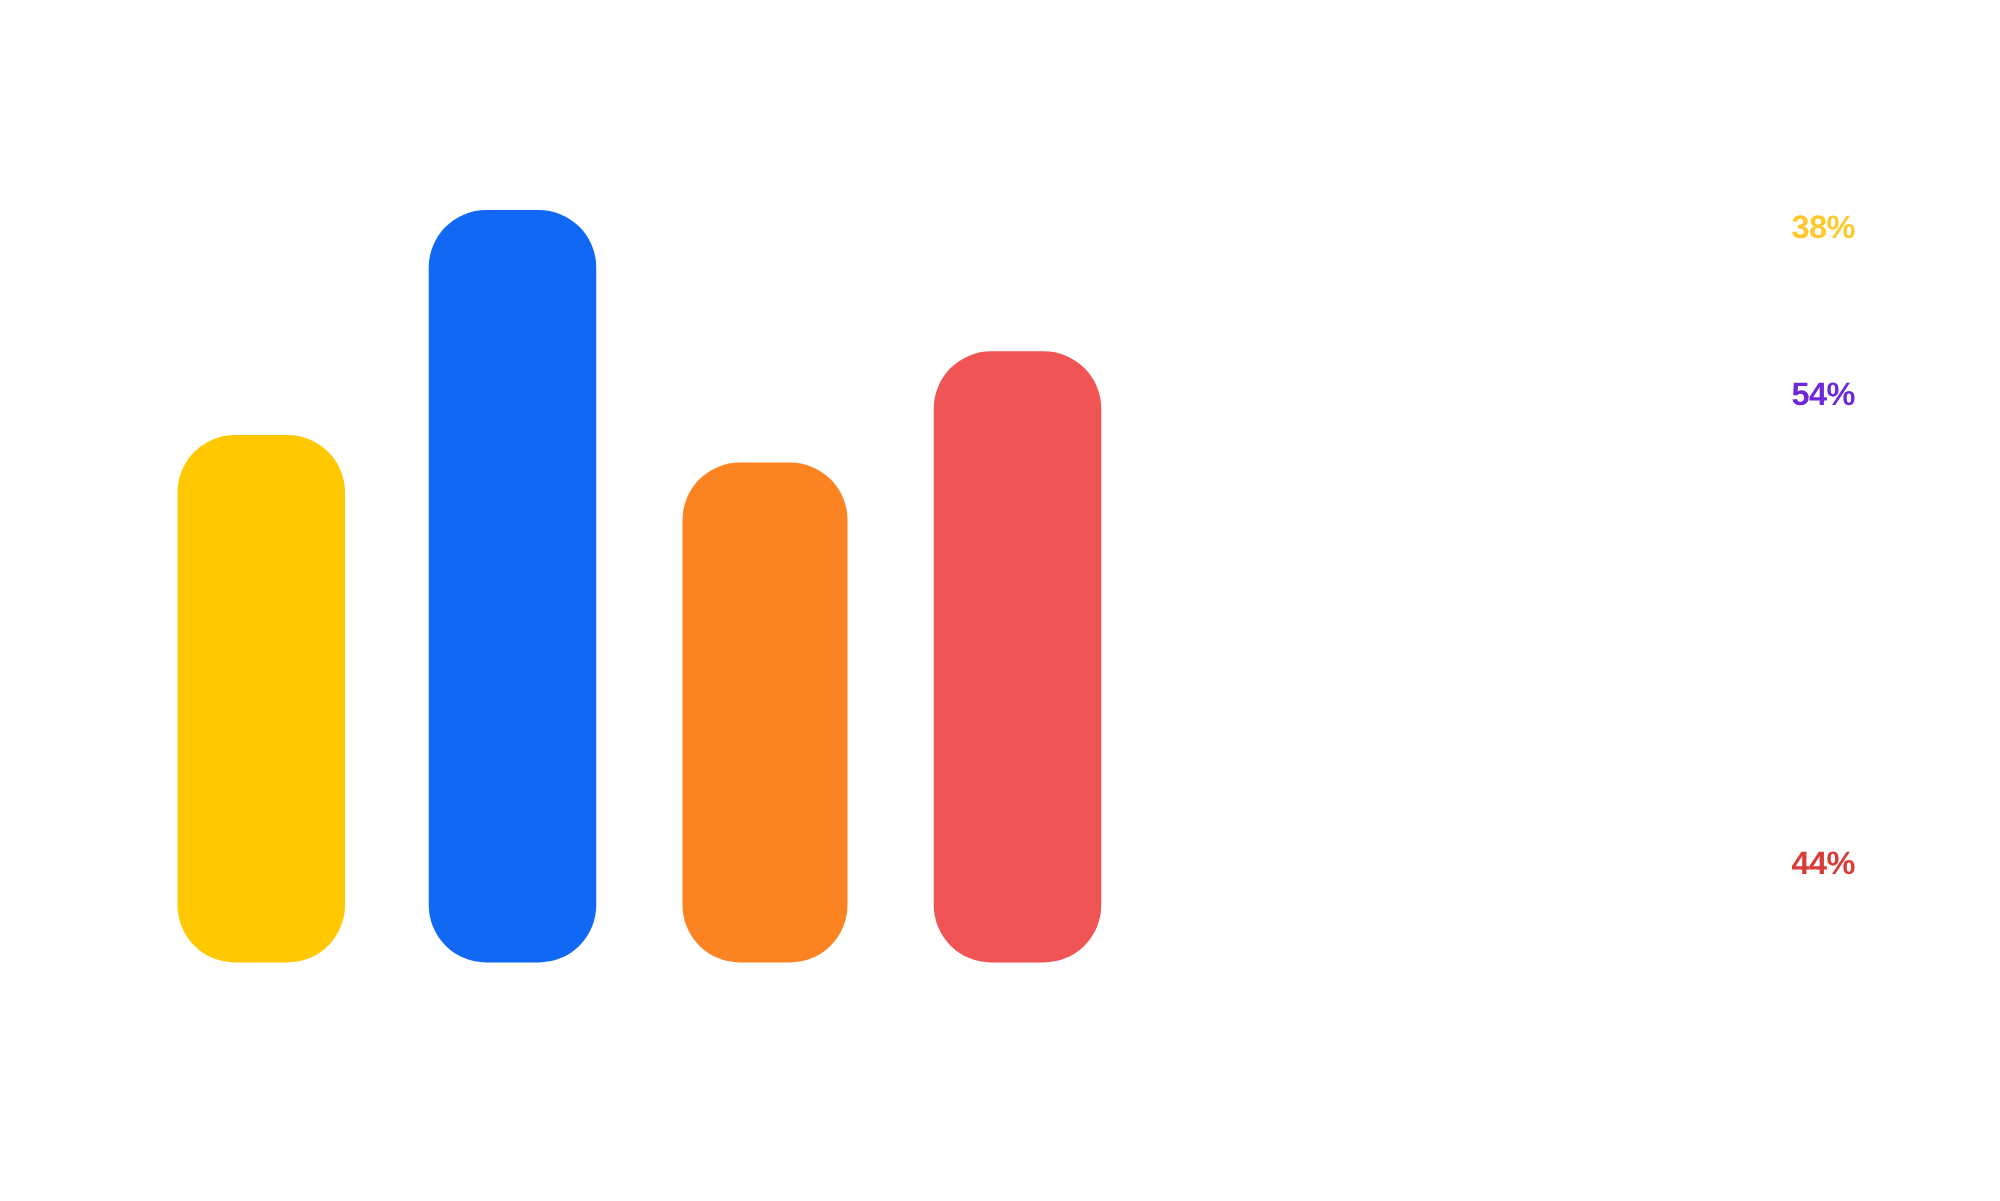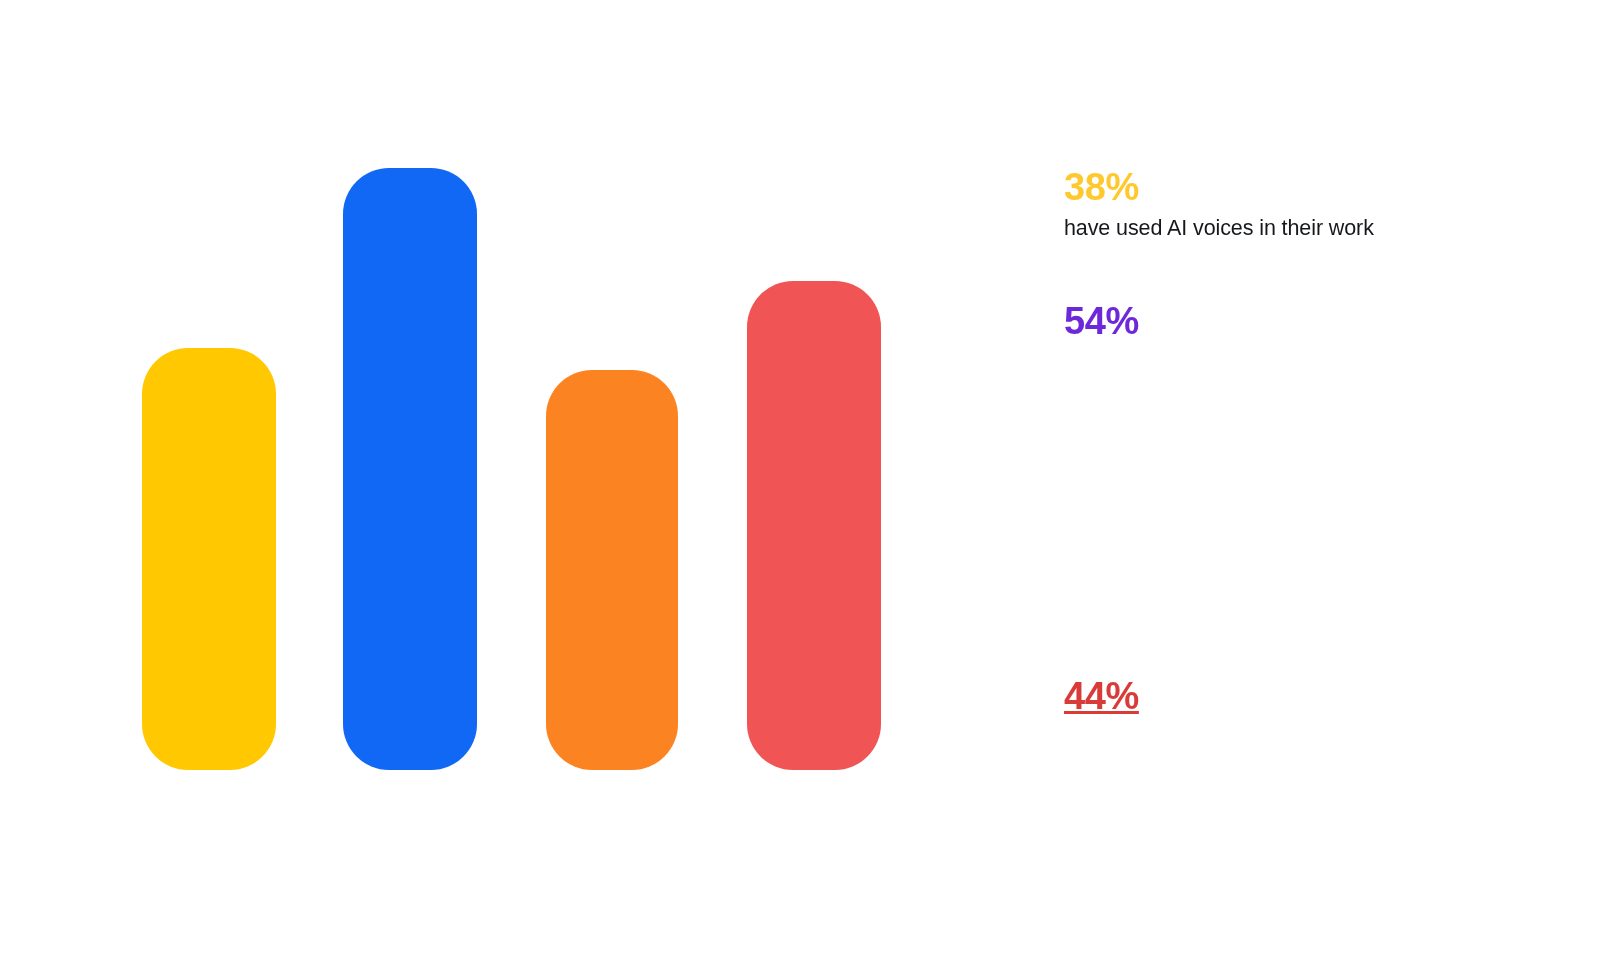--- a/index.html
+++ b/index.html
@@ -47,26 +47,27 @@
     height: 961px;
   }
 
   .stat-item {
     position: absolute;
     left: 0;
     width: 420px;
   }
 
   .stat-value {
-    font-size: 38px;
+    font-size: 26px;
     font-weight: bold;
     line-height: 1.0;
     letter-spacing: -0.4px;
     margin: 0 0 9px 0;
     white-space: nowrap;
+    text-align: right;
   }
 
   .stat-desc {
     font-size: 21.5px;
     font-weight: normal;
     line-height: 27px;
     color: #16181c;
     margin: 0;
     letter-spacing: -0.1px;
   }
@@ -86,28 +87,27 @@
     <div class="bar" id="bar-yellow" title="38%" style="left: 142px; top: 348px; width: 134px; height: 422px; background: rgb(255, 200, 0);"></div>
     <div class="bar" id="bar-blue" title="54%" style="left: 343px; top: 168px; width: 134px; height: 602px; background: rgb(17, 104, 245);"></div>
     <div class="bar" id="bar-orange" title="36%" style="left: 546px; top: 370px; width: 132px; height: 400px; background: rgb(252, 131, 34);"></div>
     <div class="bar" id="bar-red" title="44%" style="left: 747px; top: 281px; width: 134px; height: 489px; background: rgb(240, 84, 84);"></div>
   </div>
 
   <div id="legend">
 
     <div class="stat-item" id="stat-1">
       <div class="stat-value" id="stat-value-1" style="color: rgb(255, 200, 44);">38%</div>
-      <div class="stat-desc">have used AI voices in their work</div>
     </div>
 
     <div class="stat-item" id="stat-2">
       <div class="stat-value" id="stat-value-2" style="color: #6d28d9;">54%</div>
     </div>
 
     <div class="stat-item" id="stat-3">
     </div>
 
     <div class="stat-item" id="stat-4">
-      <div class="stat-value" id="stat-value-4" style="color: rgb(217, 59, 56); text-decoration: underline;">44%</div>
+      <div class="stat-value" id="stat-value-4" style="color: rgb(217, 59, 56);">44%</div>
     </div>
 
   </div>
 </div>
 
 </body></html>

